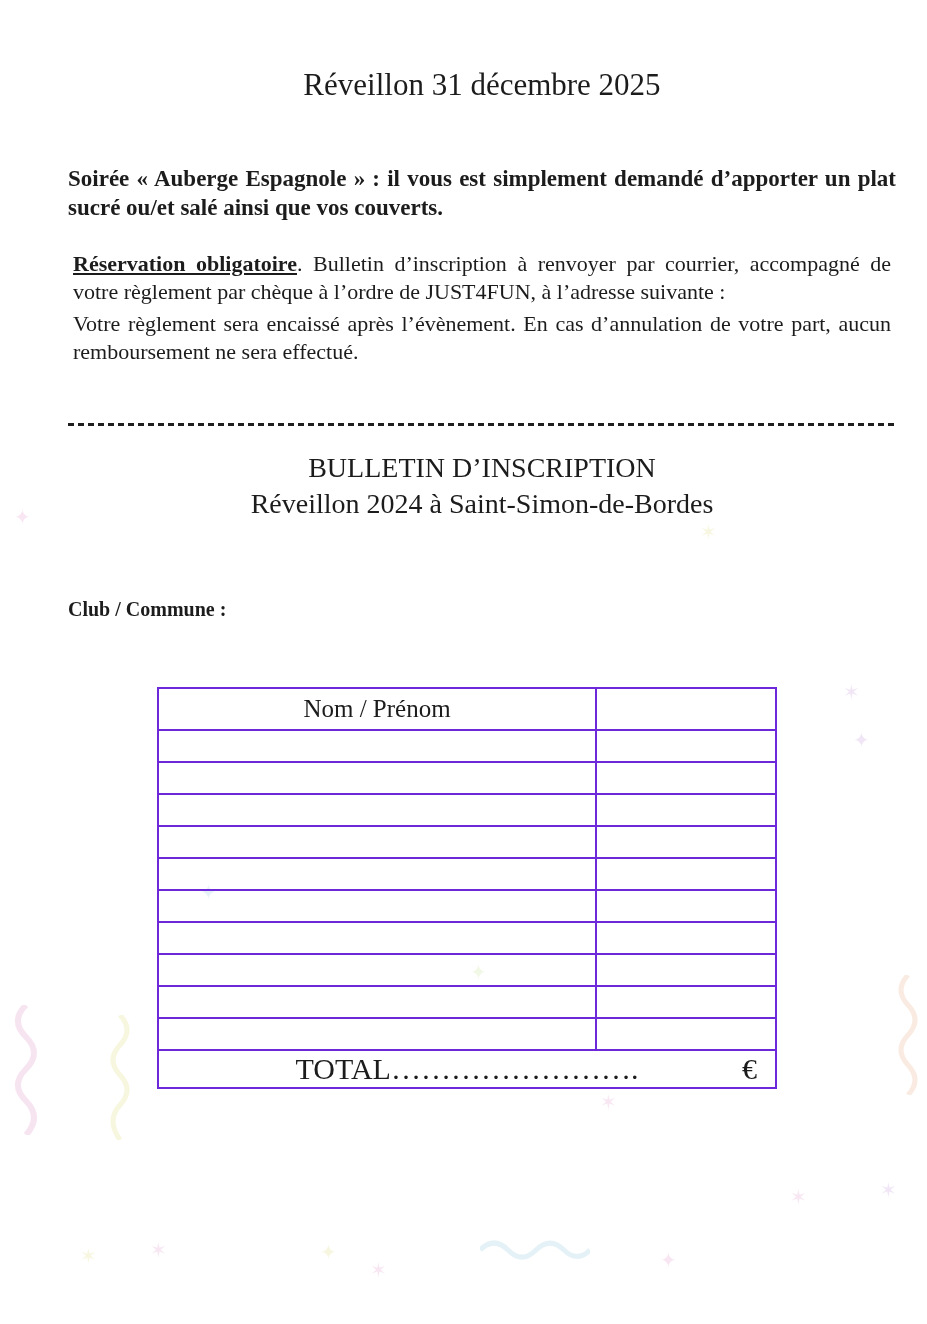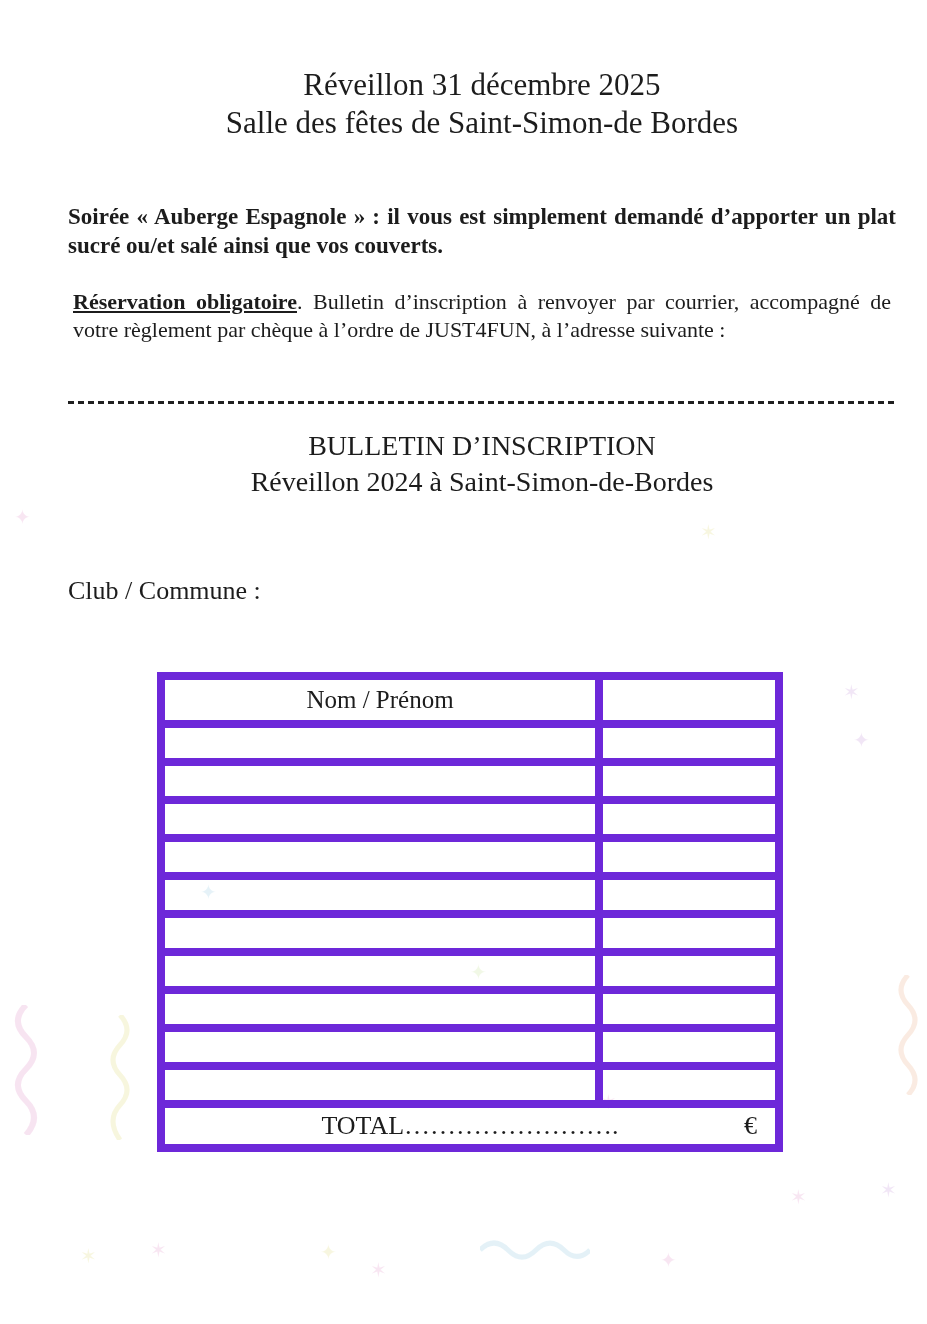--- a/index.html
+++ b/index.html
@@ -53,49 +53,50 @@
   
   .form-heading {
     margin-top: 24px;
     text-align: center;
     font-size: 28px;
     line-height: 36px;
   }
 
   .club-label {
     margin-top: 76px;
-    font-size: 26px;
+    font-size: 20px;
+    font-weight: bold;
   }
 
   
   table.signup {
     width: 618px;
     margin: 66px 0 0 89px;
     border-collapse: collapse;
     table-layout: fixed;
   }
   .col-name   { width: 438px; }
   .col-amount { width: 180px; }
   table.signup th, table.signup td {
-    border: 8px solid #6d28d9;
+    border: 2px solid #6d28d9;
     padding: 0;
   }
   table.signup thead th {
     height: 40px;
     font-weight: normal;
     font-size: 25px;
     text-align: center;
     vertical-align: middle;
   }
   table.signup tbody td { height: 30px; }
   .total-cell {
     position: relative;
     height: 36px;
     text-align: center;
-    font-size: 26px;
+    font-size: 30px;
     vertical-align: middle;
   }
   .total-cell .currency {
     position: absolute;
     right: 18px;
     top: 50%;
     transform: translateY(-50%);
   }
 
   
@@ -146,27 +147,27 @@
     </svg>
     <svg class="c-blue" style="left:480px; top:1230px;" width="110" height="40" viewBox="0 0 110 40">
       <path d="M0 20 q14 -14 28 0 q14 14 28 0 q14 -14 28 0 q13 13 26 0" fill="none" stroke="currentColor" stroke-width="5"></path>
     </svg>
   </div>
 
   <div class="content">
 
     <h1 class="doc-title">
       <span>Réveillon 31 décembre 2025</span><br>
-      <span>Salle des fêtes de Saint-Simon-de Bordes</span>
     </h1>
 
     <p class="intro">Soirée « Auberge Espagnole » : il vous est simplement demandé d’apporter un plat sucré ou/et salé ainsi que vos couverts.</p>
 
     <div class="body-text">
       <p class="just"><span class="bu">Réservation obligatoire</span><span>. Bulletin d’inscription à renvoyer par courrier, accompagné de votre règlement par chèque à l’ordre de JUST4FUN, à l’adresse suivante :</span></p>
+      <p class="just">Votre règlement sera encaissé après l’évènement. En cas d’annulation de votre part, aucun remboursement ne sera effectué.</p>
     </div>
 
     <div class="separator"></div>
 
     <div class="form-heading">
       <div>BULLETIN D’INSCRIPTION</div>
       <div>Réveillon 2024 à Saint-Simon-de-Bordes</div>
     </div>
 
     <div class="club-label">Club / Commune :</div>

